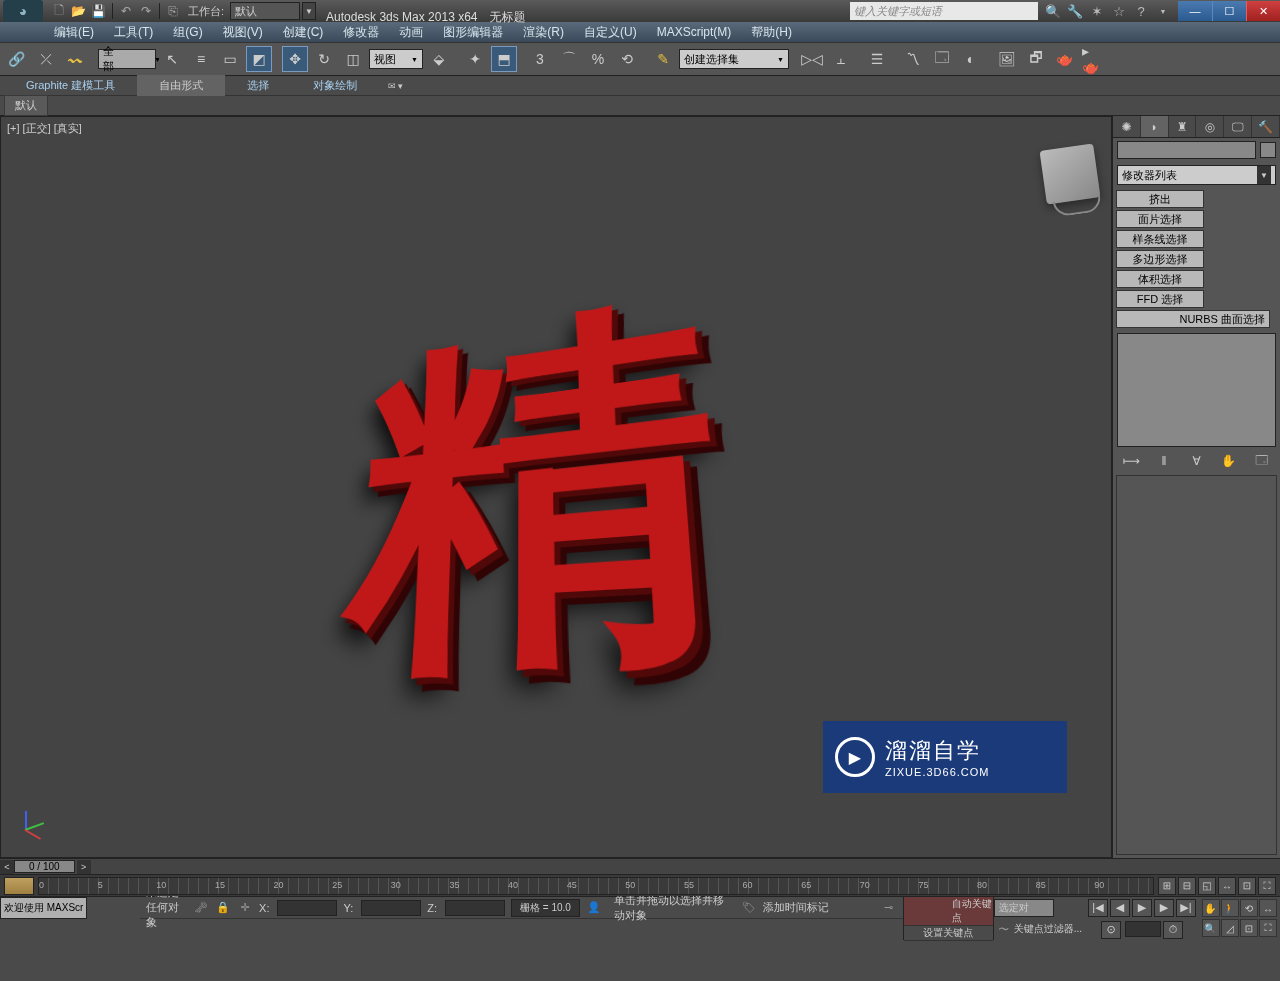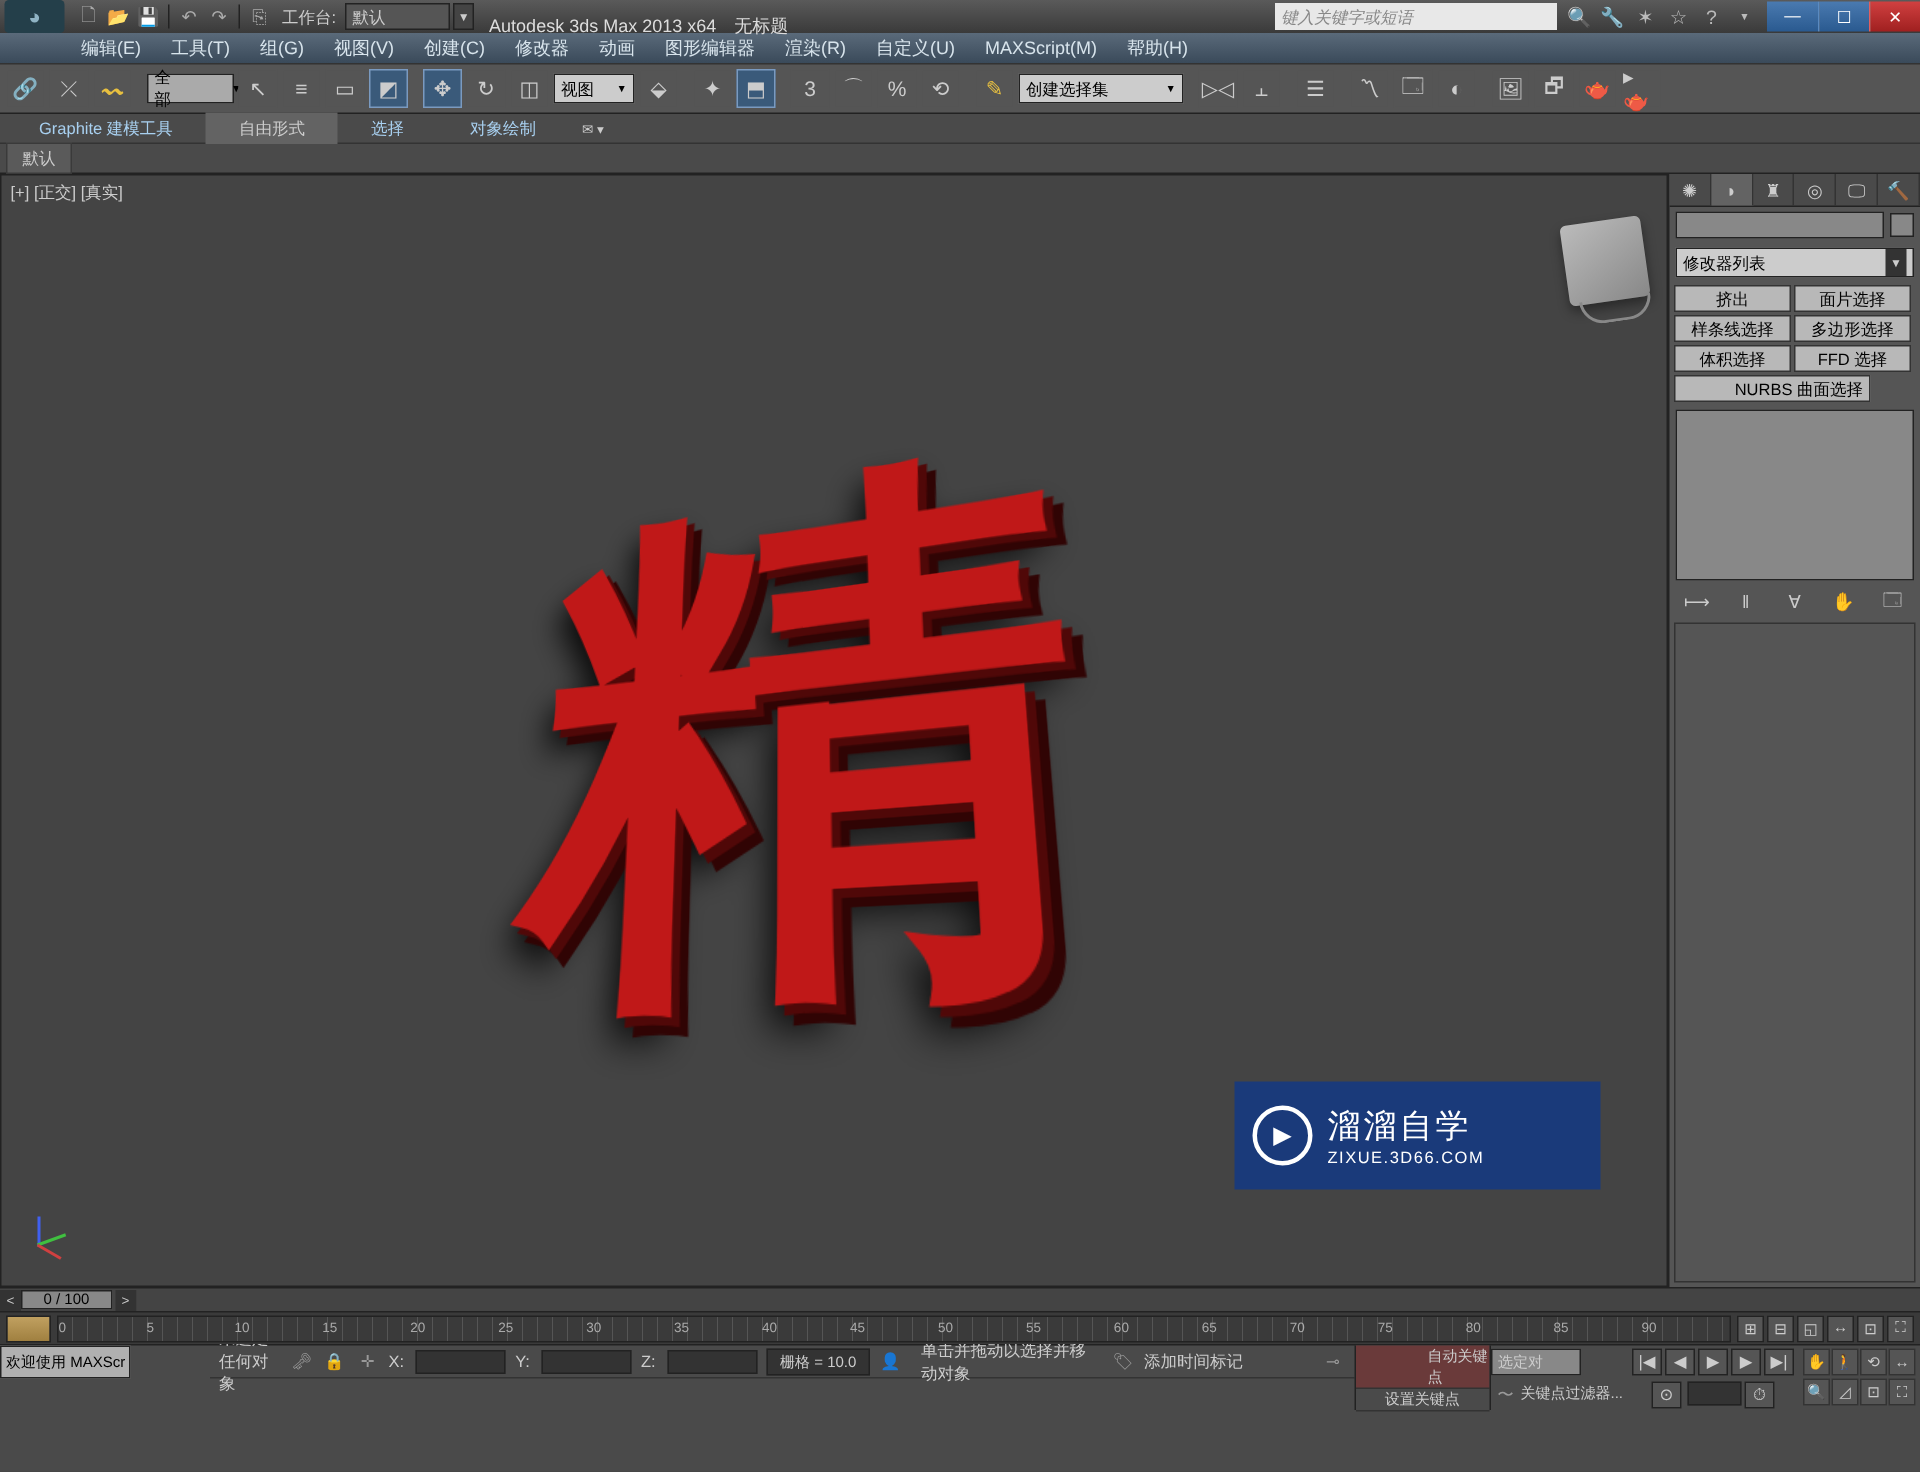--- a/index.html
+++ b/index.html
@@ -58,22 +58,22 @@
 .cmdpanel { width:168px; background:#555; border-left:1px solid #222; display:flex; flex-direction:column; }
 .cmd-tabs { height:22px; display:flex; background:#4a4a4a; border-bottom:1px solid #222; }
 .cmd-tab { flex:1; display:flex; align-items:center; justify-content:center; font-size:12px; color:#ccc; border-right:1px solid #333; cursor:pointer;}
 .cmd-tab.active { background:#636363; }
 .cmd-row { display:flex; padding:3px 4px; gap:4px; align-items:center;}
 .name-input { flex:1; height:18px; background:#888; border:1px solid #222;}
 .color-swatch { width:16px; height:16px; background:#888; border:1px solid #222;}
 .mod-combo { margin:3px 4px; height:20px; background:#ccc; color:#000; padding:0 4px; display:flex; align-items:center; font-size:11px; border:1px solid #222;}
 .mod-combo .arr { margin-left:auto; background:#333; color:#ccc; width:14px; height:18px; display:flex; align-items:center; justify-content:center; font-size:8px;}
 .mod-btns { display:flex; flex-wrap:wrap; padding:2px 3px; gap:2px; }
-.mod-btn { width:78px; height:18px; background:#b8b8b8; color:#000; font-size:11px; display:flex; align-items:center; justify-content:center; border:1px solid #333; cursor:pointer;}
-.mod-btn.wide { width:131px; }
+.mod-btn { width:88px; height:18px; background:#b8b8b8; color:#000; font-size:11px; display:flex; align-items:center; justify-content:center; border:1px solid #333; cursor:pointer;}
+.mod-btn.wide { width:154px; }
 .mod-stack { margin:3px 4px; height:114px; background:#888; border:1px solid #222;}
 .stack-tools { display:flex; padding:2px 4px; gap:4px; justify-content:space-around;}
 .stack-tools .ico { width:20px; height:18px; display:flex; align-items:center; justify-content:center; color:#ccc; font-size:12px;}
 .rollout-area { flex:1; background:#555; margin:3px; border:1px solid #333;}
 
 .timebar { height:16px; background:#444; display:flex; align-items:center; border-top:1px solid #222;}
 .timebar .tl{width:14px;height:14px;background:#333;color:#ccc;display:flex;align-items:center;justify-content:center;font-size:9px;}
 .timebar .frames{background:#888;color:#000;padding:0 14px;font-size:10px;border:1px solid #222;}
 .timebar .tr{width:14px;height:14px;background:#333;color:#ccc;display:flex;align-items:center;justify-content:center;font-size:9px;margin-left:2px;}
 .timebar .slider-track{flex:1;height:14px;background:#444;}

